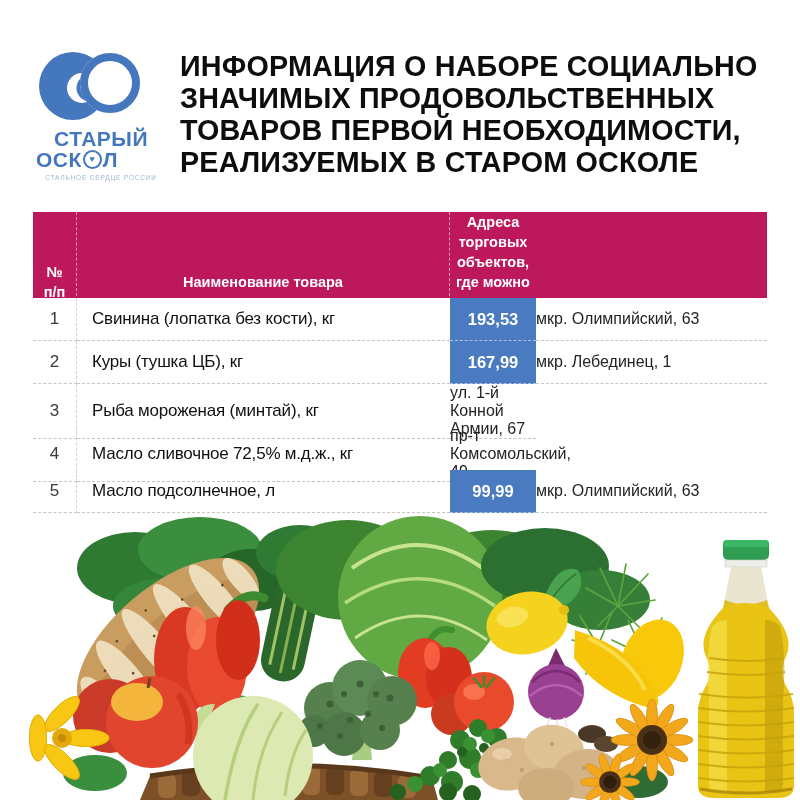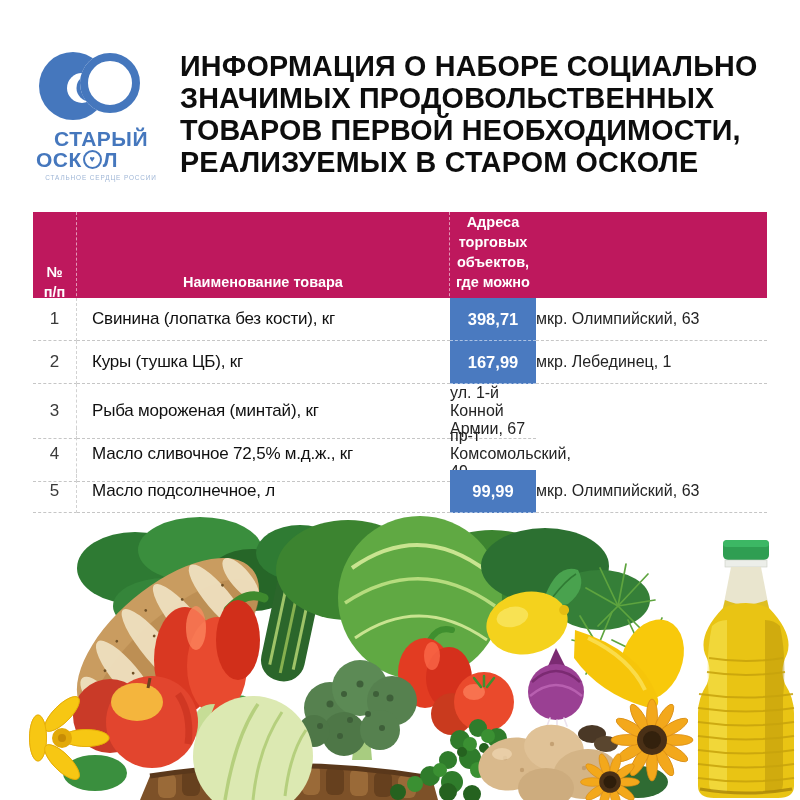--- a/index.html
+++ b/index.html
@@ -105,21 +105,21 @@
   <div class="table">
     <div class="thead">
       <div class="hcell">№ п/п</div>
       <div class="hcell">Наименование товара</div>
       <div class="hcell">Адреса торговых объектов, где можно купить указанные продукты</div>
     </div>
 
     <div class="trow">
       <div class="cell c-num">1</div>
       <div class="cell c-name">Свинина (лопатка без кости), кг</div>
-      <div class="cell c-price">398,71</div>
+      <div class="cell c-price">193,53</div>
       <div class="cell c-addr">мкр. Олимпийский, 63</div>
     </div>
     <div class="trow">
       <div class="cell c-num">2</div>
       <div class="cell c-name">Куры (тушка ЦБ), кг</div>
       <div class="cell c-price">167,99</div>
       <div class="cell c-addr">мкр. Лебединец, 1</div>
     </div>
     <div class="trow">
       <div class="cell c-num">3</div>

